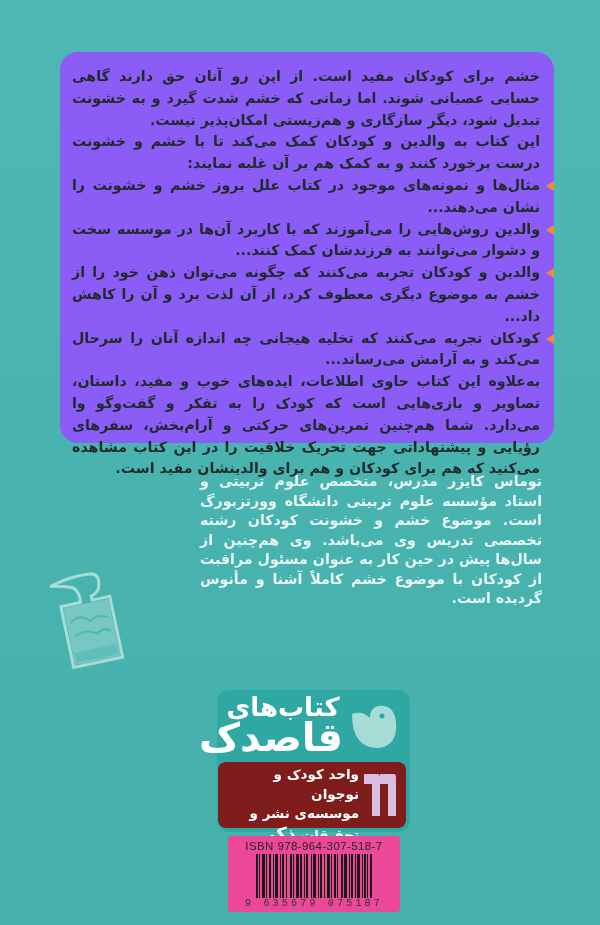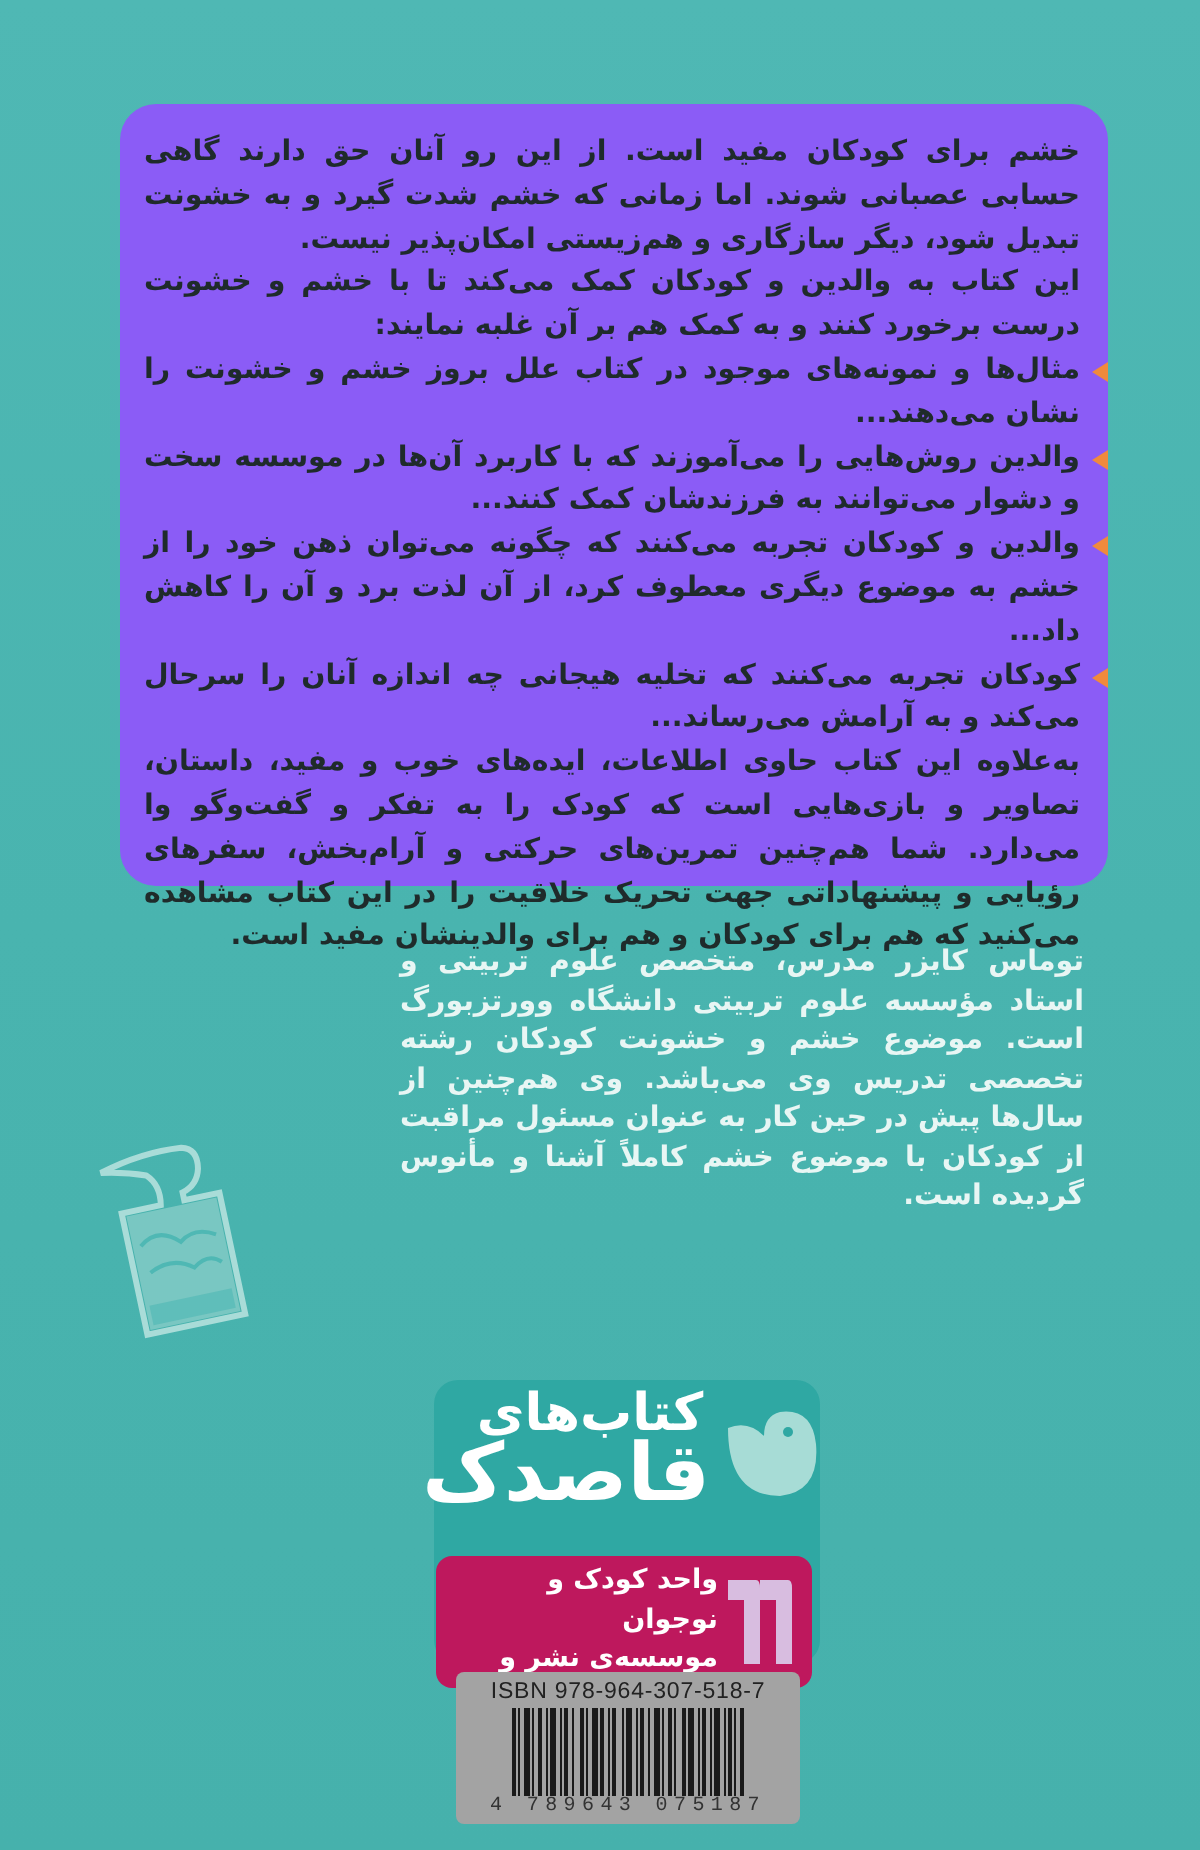--- a/index.html
+++ b/index.html
@@ -30,42 +30,42 @@
   }
   .stamp {
     position:absolute; left:50px; top:572px; width:70px; height:95px;
     transform:rotate(-12deg);
   }
   .logo-block {
     position:absolute; left:217px; top:690px; width:193px; height:142px;
     background:#2fa8a3; border-radius:12px;
   }
   .logo-top {
-    position:absolute; left:12px; top:0; width:193px; height:70px;
+    position:absolute; left:0; top:0; width:193px; height:70px;
   }
   .logo-title {
     position:absolute; left:6px; top:2px; width:120px;
     color:#ffffff; font-size:26px; line-height:30px; font-weight:bold;
     direction:rtl; text-align:center;
   }
   .bird { position:absolute; right:10px; top:10px; }
   .logo-purple {
-    position:absolute; left:1px; top:88px; width:188px; height:66px;
-    background:#be185d; border-radius:8px;
+    position:absolute; left:1px; top:72px; width:188px; height:66px;
+    background:#7f1d1d; border-radius:8px;
   }
   .pub-text {
     position:absolute; left:6px; top:3px; width:135px;
     direction:rtl; text-align:right; color:#ffffff;
     font-size:13.5px; line-height:19.5px; font-weight:bold;
   }
   .pub-text .big { font-size:18px;margin-left:40px; }
   .pub-icon { position:absolute; right:8px; top:10px; }
   .barcode {
     position:absolute; left:228px; top:836px; width:172px; height:76px;
-    background:#a3a3a3; border-radius:4px; box-sizing:border-box; padding:4px 6px 0 6px;
+    background:#ec4899; border-radius:4px; box-sizing:border-box; padding:4px 6px 0 6px;
   }
   .isbn {
     font-family:"Liberation Sans", sans-serif; font-size:11.5px; color:#222;
     text-align:center; letter-spacing:0.4px; line-height:12px;
   }
   .bars { display:flex; height:44px; margin-top:2px; align-items:stretch; justify-content:center; }
   .bars span { display:block; background:#1a1a1a; }
   .digits {
     font-family:"Liberation Mono", monospace; font-size:10px; color:#333;
     letter-spacing:3.2px; text-align:center; line-height:12px;
@@ -151,14 +151,14 @@
       <span style="width:3px;margin-right:2px"></span>
       <span style="width:1px;margin-right:1px"></span>
       <span style="width:2px;margin-right:2px"></span>
       <span style="width:1px;margin-right:1px"></span>
       <span style="width:3px;margin-right:2px"></span>
       <span style="width:1px;margin-right:1px"></span>
       <span style="width:2px;margin-right:1px"></span>
       <span style="width:1px;margin-right:2px"></span>
       <span style="width:2px"></span>
   </div>
-  <div class="digits">4 789643 075187</div>
+  <div class="digits">9 635679 075187</div>
 </div>
 
 </body></html>

